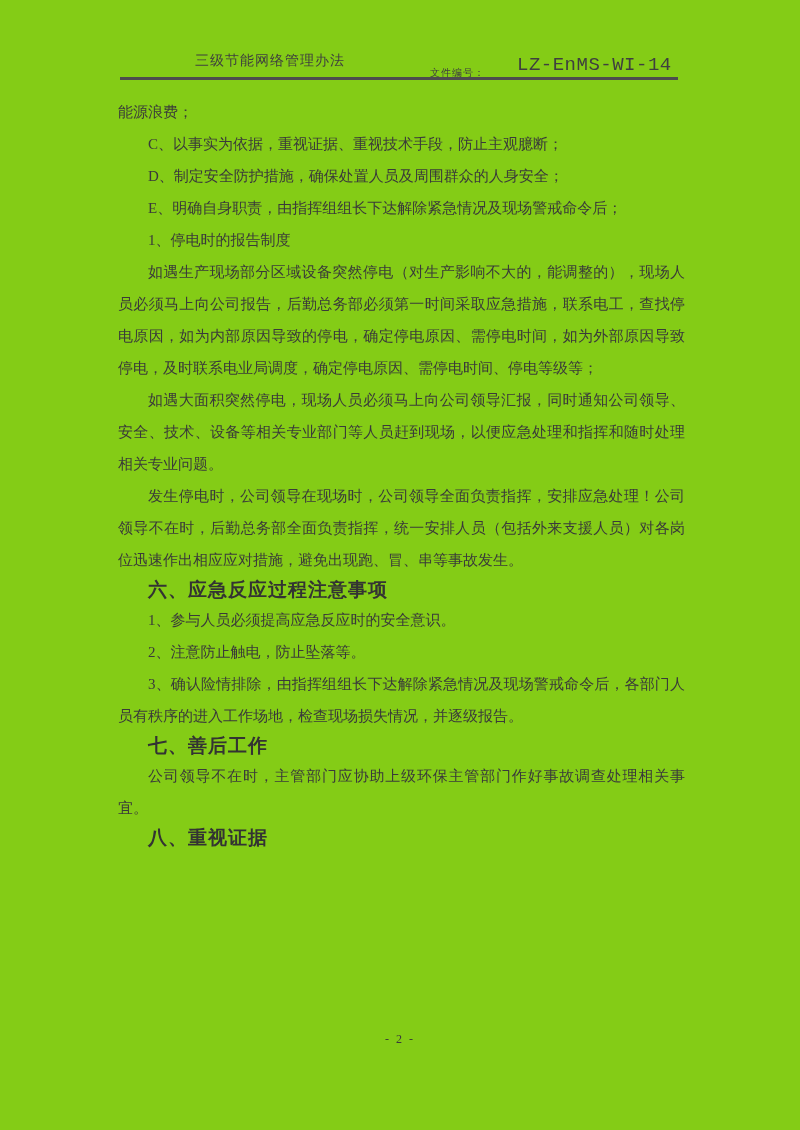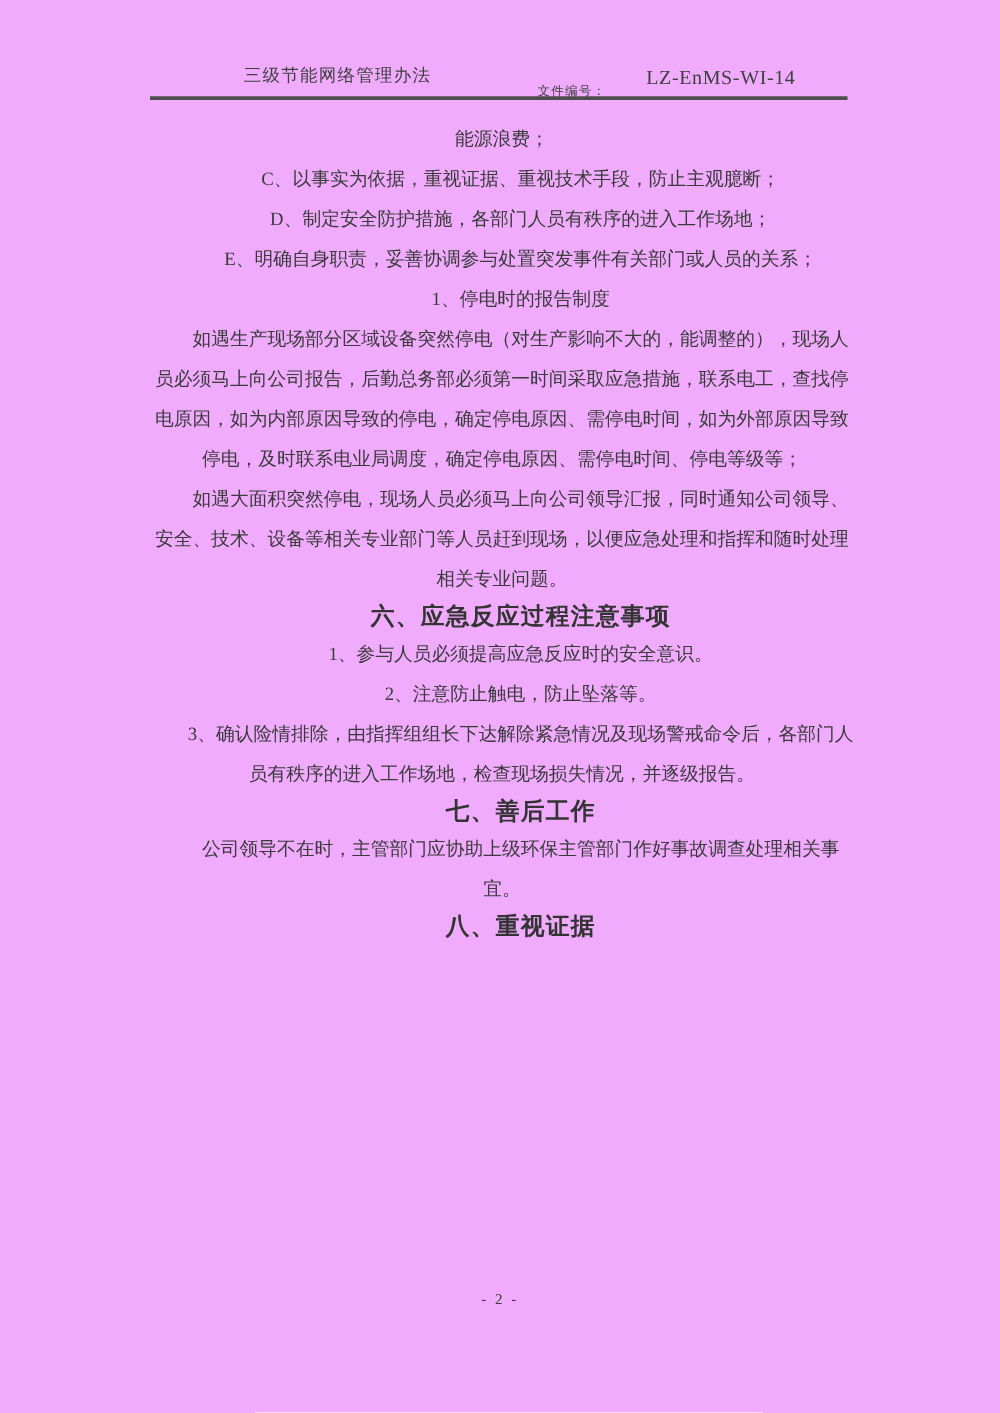--- a/index.html
+++ b/index.html
@@ -4,21 +4,21 @@
 <style>
   html, body {
     margin: 0;
     padding: 0;
     background: #ffffff;
   }
   .page {
     position: relative;
     width: 800px;
     height: 1130px;
-    background: #f0abfc;
+    background: #84cc16;
     overflow: hidden;
     font-family: "Liberation Serif", "DejaVu Serif", serif;
     color: #3a3a3a;
   }
 
   
   .hdr-title {
     position: absolute;
     left: 195px;
     top: 52px;
@@ -33,22 +33,22 @@
     top: 66px;
     font-size: 10px;
     letter-spacing: 1px;
     color: #3f3f3f;
     white-space: nowrap;
   }
   .hdr-value {
     position: absolute;
     left: 517px;
     top: 54px;
-    font-size: 16px;
-    font-family: Liberation Serif, serif;
+    font-size: 19px;
+    font-family: Liberation Mono, monospace;
     letter-spacing: 0.5px;
     color: #3f3f3f;
     white-space: nowrap;
   }
   .hdr-rule {
     position: absolute;
     left: 120px;
     top: 77px;
     width: 558px;
     height: 3px;
@@ -60,21 +60,20 @@
     position: absolute;
     left: 118px;
     top: 96px;
     width: 567px;
     font-size: 15px;
     line-height: 32px;
     color: #3a3a3a;
   }
   .doc-body p {
     margin: 0;
-    text-align: center;
   }
   .plain {
     text-indent: 0;
   }
   .item {
     text-indent: 2em;
   }
   .para {
     text-indent: 2em;
     text-align: justify;
@@ -108,26 +107,27 @@
 <div class="page">
 
   <div class="hdr-title">三级节能网络管理办法</div>
   <div class="hdr-label">文件编号：</div>
   <div class="hdr-value">LZ-EnMS-WI-14</div>
   <div class="hdr-rule"></div>
 
   <div class="doc-body">
     <p class="plain">能源浪费；</p>
     <p class="item">C、以事实为依据，重视证据、重视技术手段，防止主观臆断；</p>
-    <p class="item">D、制定安全防护措施，各部门人员有秩序的进入工作场地；</p>
-    <p class="item">E、明确自身职责，妥善协调参与处置突发事件有关部门或人员的关系；</p>
+    <p class="item">D、制定安全防护措施，确保处置人员及周围群众的人身安全；</p>
+    <p class="item">E、明确自身职责，由指挥组组长下达解除紧急情况及现场警戒命令后；</p>
 
     <p class="item">1、停电时的报告制度</p>
     <p class="para">如遇生产现场部分区域设备突然停电（对生产影响不大的，能调整的），现场人员必须马上向公司报告，后勤总务部必须第一时间采取应急措施，联系电工，查找停电原因，如为内部原因导致的停电，确定停电原因、需停电时间，如为外部原因导致停电，及时联系电业局调度，确定停电原因、需停电时间、停电等级等；</p>
     <p class="para">如遇大面积突然停电，现场人员必须马上向公司领导汇报，同时通知公司领导、安全、技术、设备等相关专业部门等人员赶到现场，以便应急处理和指挥和随时处理相关专业问题。</p>
+    <p class="para">发生停电时，公司领导在现场时，公司领导全面负责指挥，安排应急处理！公司领导不在时，后勤总务部全面负责指挥，统一安排人员（包括外来支援人员）对各岗位迅速作出相应应对措施，避免出现跑、冒、串等事故发生。</p>
 
     <p class="heading">六、应急反应过程注意事项</p>
     <p class="item">1、参与人员必须提高应急反应时的安全意识。</p>
     <p class="item">2、注意防止触电，防止坠落等。</p>
     <p class="para">3、确认险情排除，由指挥组组长下达解除紧急情况及现场警戒命令后，各部门人员有秩序的进入工作场地，检查现场损失情况，并逐级报告。</p>
 
     <p class="heading">七、善后工作</p>
     <p class="para">公司领导不在时，主管部门应协助上级环保主管部门作好事故调查处理相关事宜。</p>
 
     <p class="heading">八、重视证据</p>

